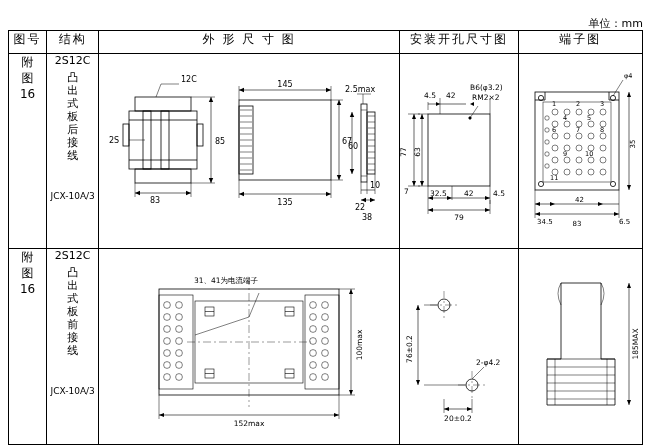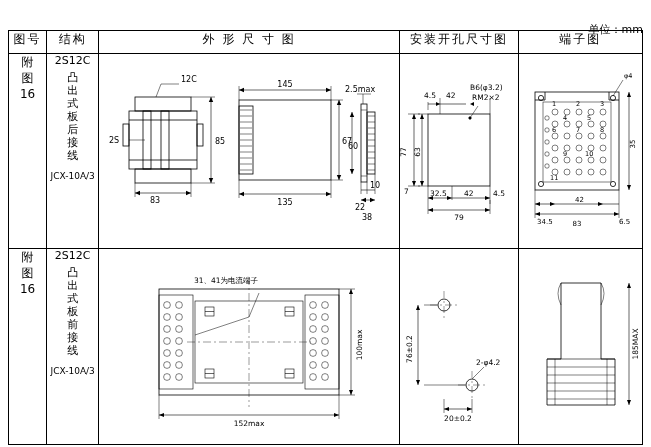--- a/index.html
+++ b/index.html
@@ -1,37 +1,37 @@
 <!DOCTYPE html>
 <html><head>
 <meta charset="utf-8">
 <style>
   html,body{margin:0;padding:0;background:#fff;}
   body{width:651px;height:447px;font-family:"DejaVu Sans","Liberation Sans",sans-serif;color:#000;}
   #page{position:relative;width:651px;height:447px;overflow:hidden;}
 
-  .unit{position:absolute;right:8px;top:22px;font-size:11px;}
+  .unit{position:absolute;right:8px;top:16px;font-size:11px;}
 
   table.main{position:absolute;left:8px;top:30px;border-collapse:collapse;width:635px;height:415px;table-layout:fixed;}
   table.main td,table.main th{border:1px solid #000;padding:0;vertical-align:top;}
   .hdr{height:22px;text-align:center;vertical-align:middle;font-size:12px;font-weight:normal;letter-spacing:2px;}
 
   .colnum{width:38px;}
   .colstruct{width:52px;}
   .colout{width:300px;}
   .colhole{width:118px;}
   .colterm{width:124px;}
 
   .cellnum{text-align:center;font-size:12px;line-height:16px;padding-top:52px;}
   .cellnum span{display:block;}
 
   .structcell{text-align:center;font-size:11px;line-height:13px;padding-top:6px;}
   .structcell .code{font-size:11px;margin-bottom:4px;text-align:center;}
   .structcell .vert{font-size:11px;line-height:13px;}
-  .structcell .model{margin-top:8px;font-size:9px;}
+  .structcell .model{margin-top:28px;font-size:9px;}
 
   .area{position:relative;width:100%;height:100%;}
   svg{display:block;}
   .t{font-family:"DejaVu Sans","Liberation Sans",sans-serif;}
 </style>
 </head>
 <body>
 
 <div id="page">
 

